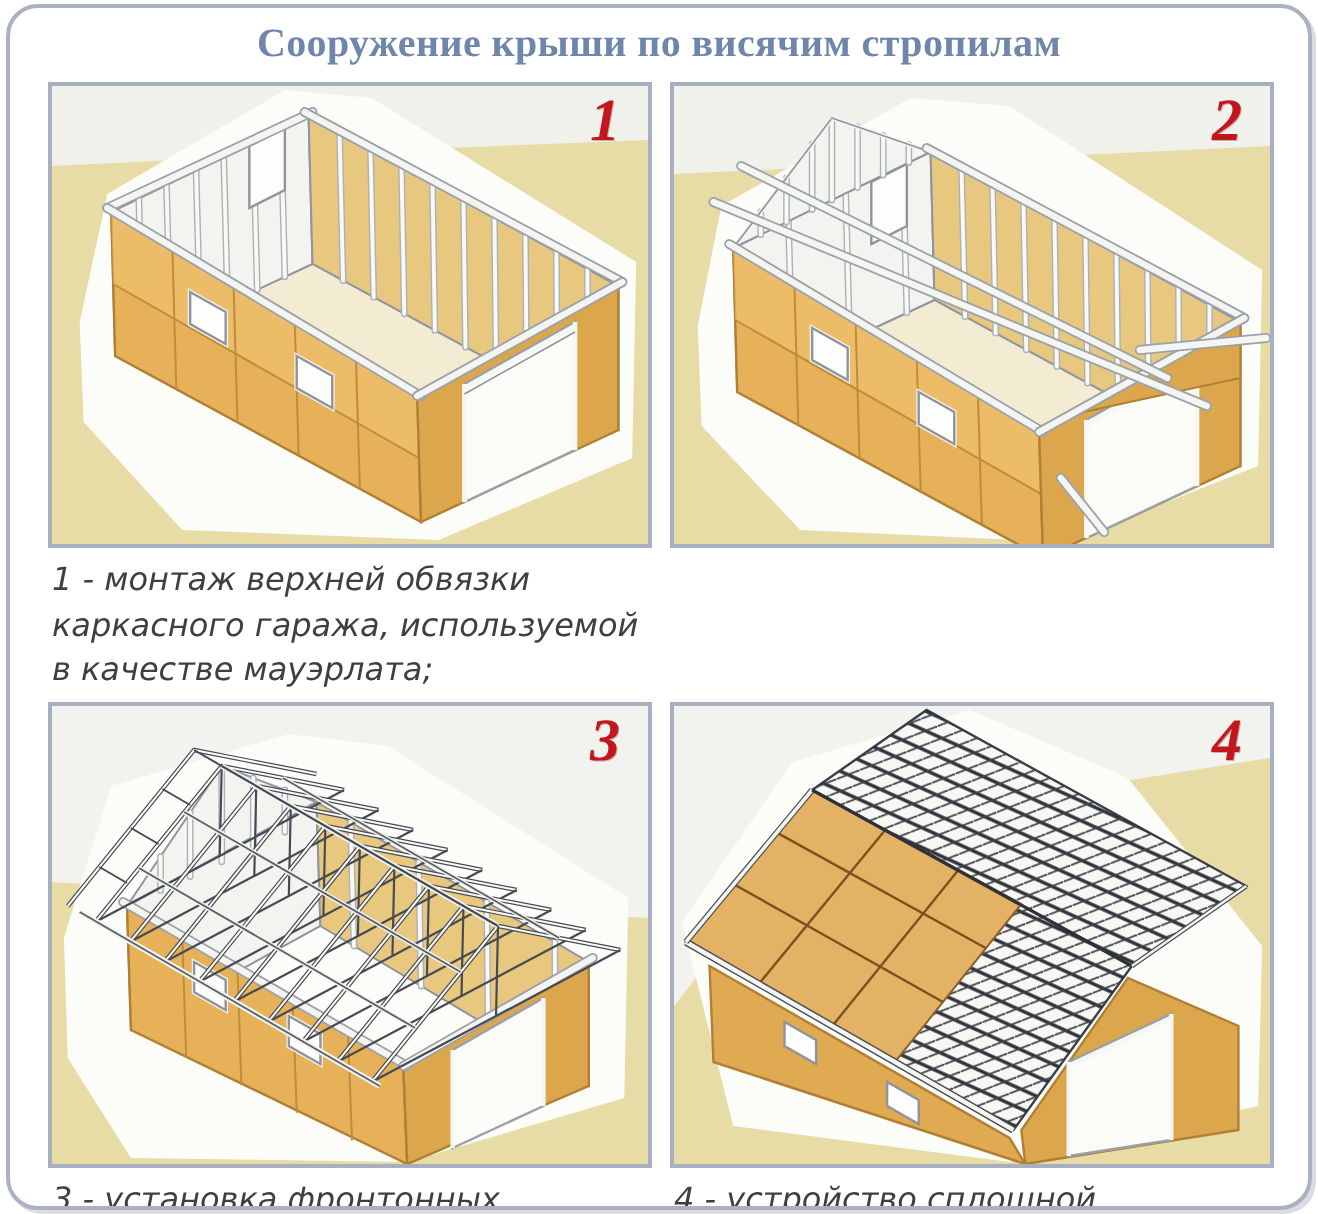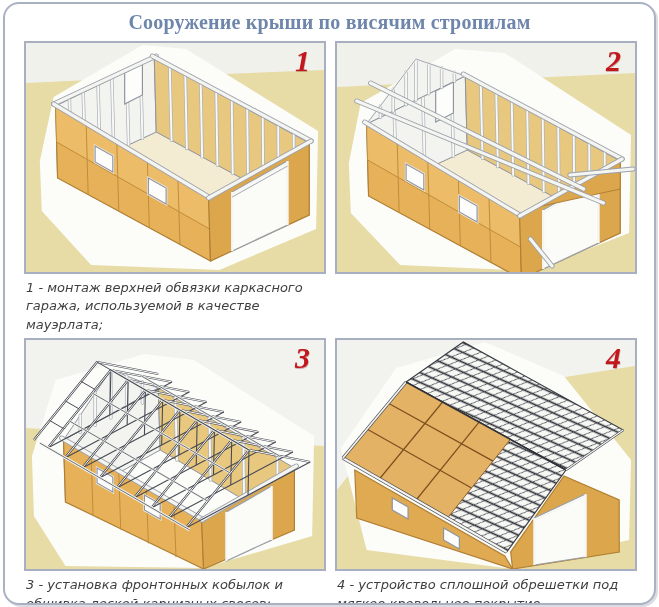--- a/index.html
+++ b/index.html
@@ -25,21 +25,21 @@
     background:#f1f1ec; overflow:hidden;
   }
   .fig svg { display:block; width:100%; height:100%; }
   .num {
     position:absolute; top:1px; right:14px;
     font-family:"Liberation Serif", serif; font-style:italic; font-weight:bold;
     font-size:30px; color:#c2171d; text-shadow:.5px .5px 0 rgba(120,20,20,.3);
   }
   .cap {
     min-height:41px; padding:5px 6px 4px 2px;
-    font-style:italic; font-size:13px; line-height:1.42; color:#3f3f3f;
+    font-style:italic; font-size:16px; line-height:1.42; color:#3f3f3f;
   }
   
   .stud-o { stroke:#aab0b7; stroke-width:3.4; stroke-linecap:round; }
   .stud-i { stroke:#f8f8f5; stroke-width:2;   stroke-linecap:round; }
   .plate-o{ stroke:#9ba1ab; stroke-width:5;   stroke-linecap:round; }
   .plate-i{ stroke:#f4f4f1; stroke-width:3.2; stroke-linecap:round; }
   .joint  { stroke:#c08c3a; stroke-width:1; }
   .truss-o{ stroke:#464a53; stroke-width:2.2; fill:none; stroke-linejoin:round; }
   .truss-i{ stroke:#fbfbf9; stroke-width:1;   fill:none; stroke-linejoin:round; }
   .chord  { stroke:#464a53; stroke-width:1.1; fill:none; }

